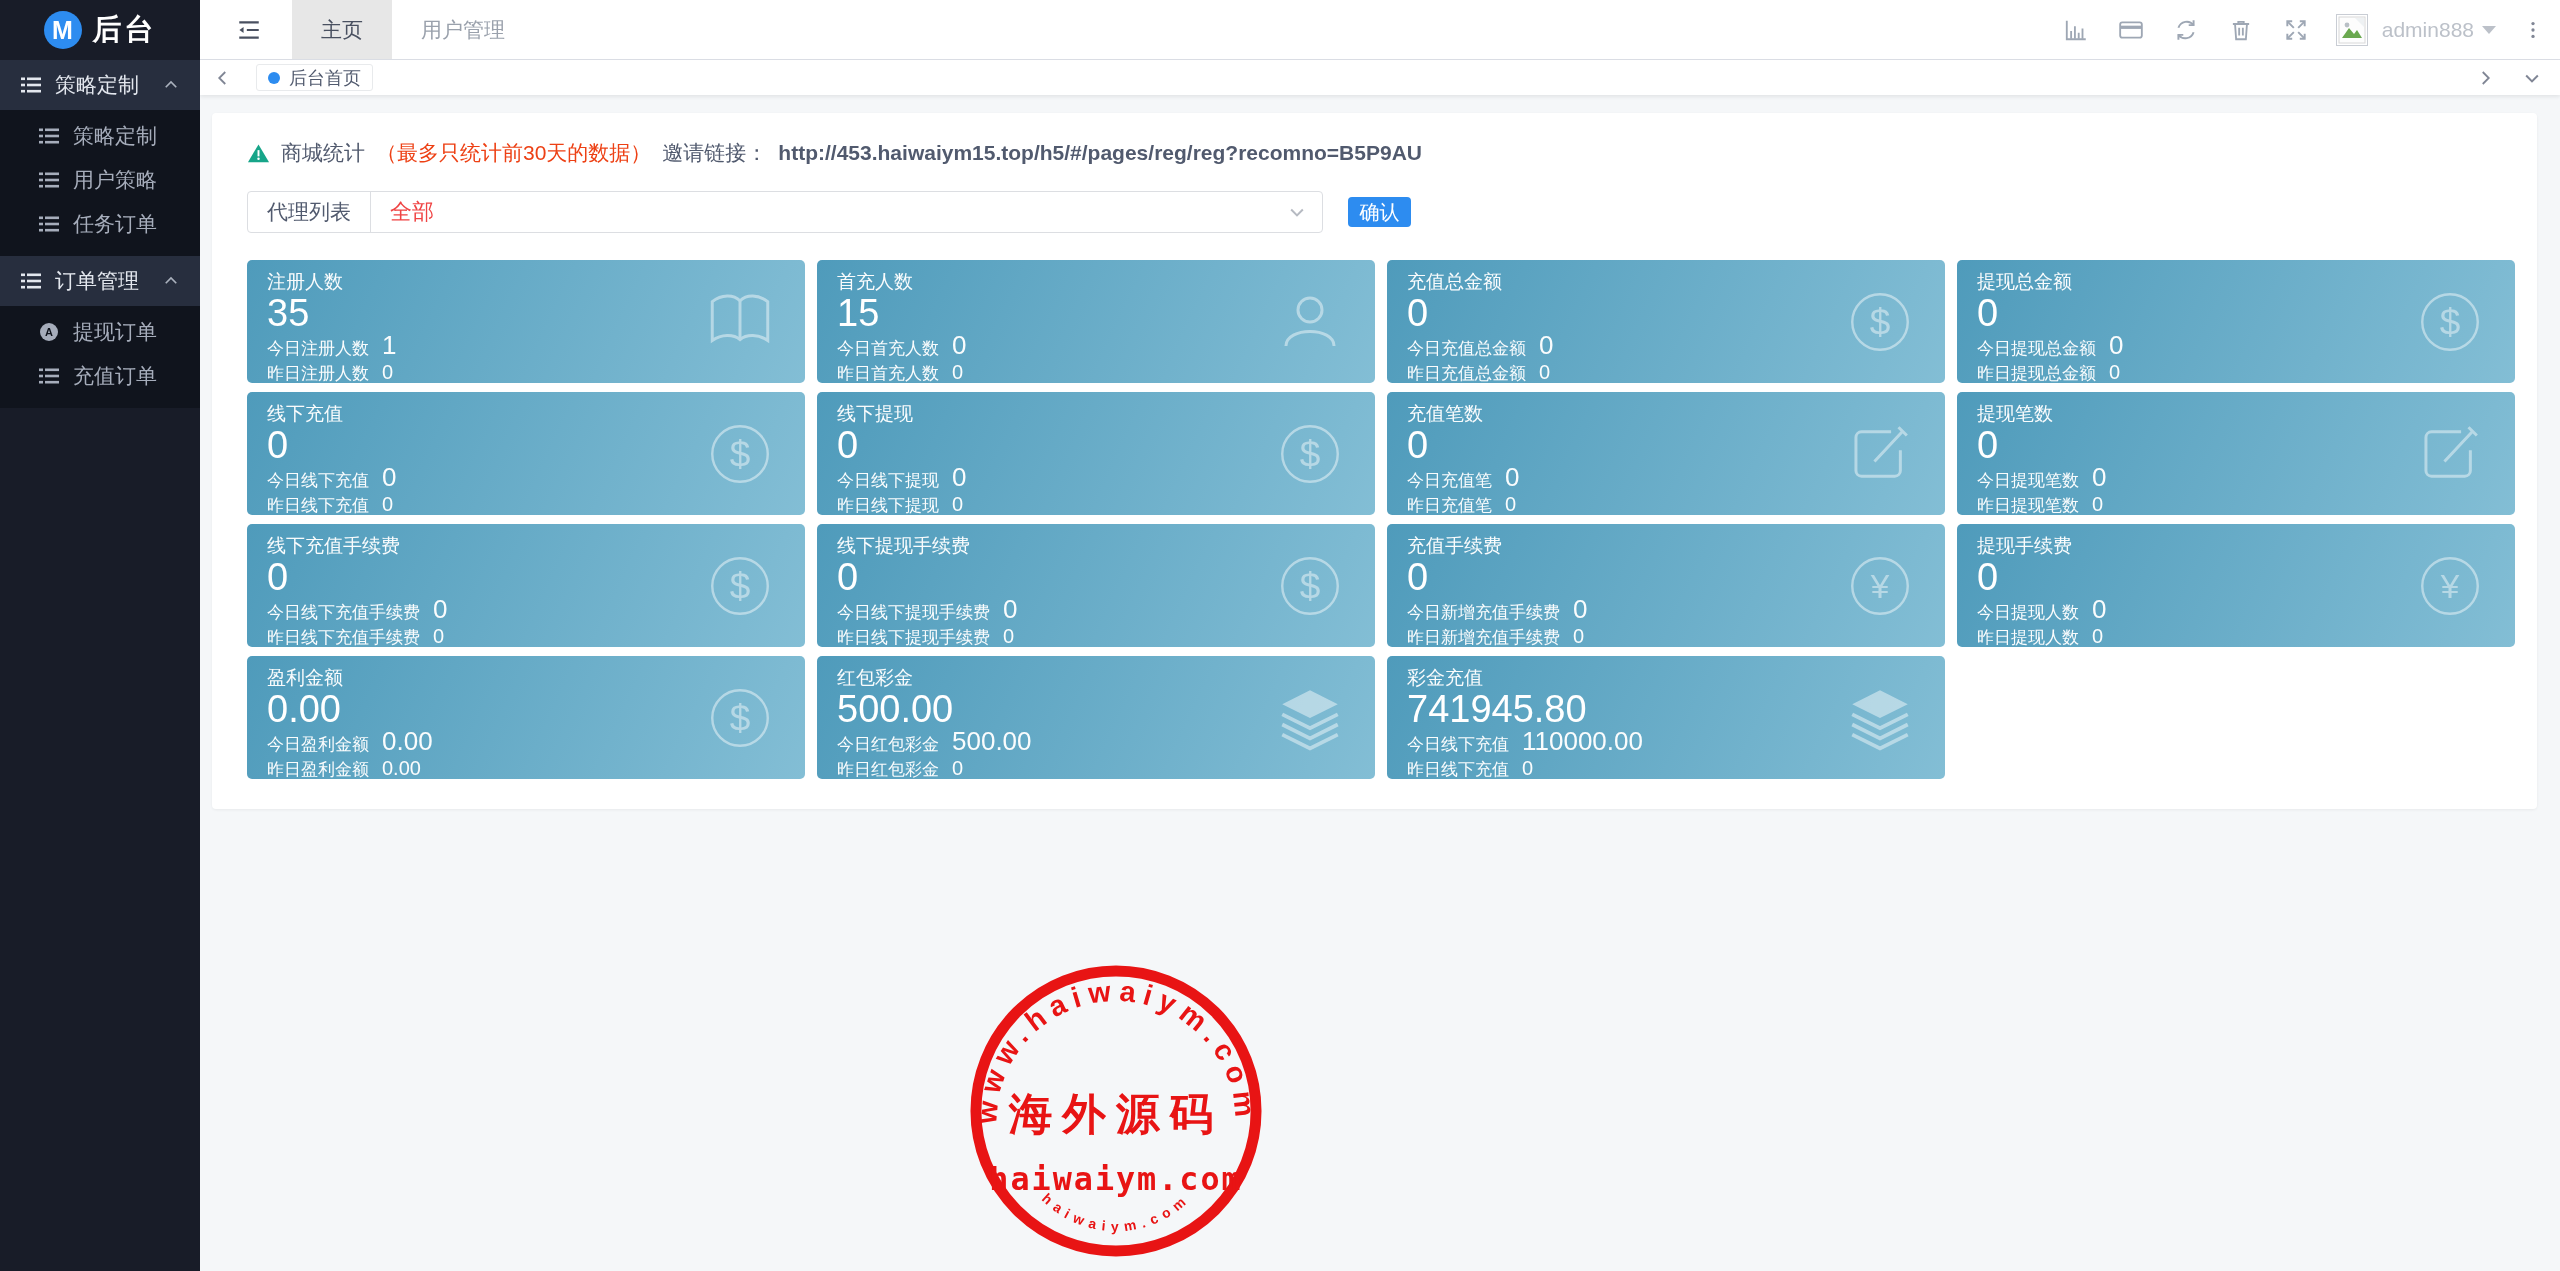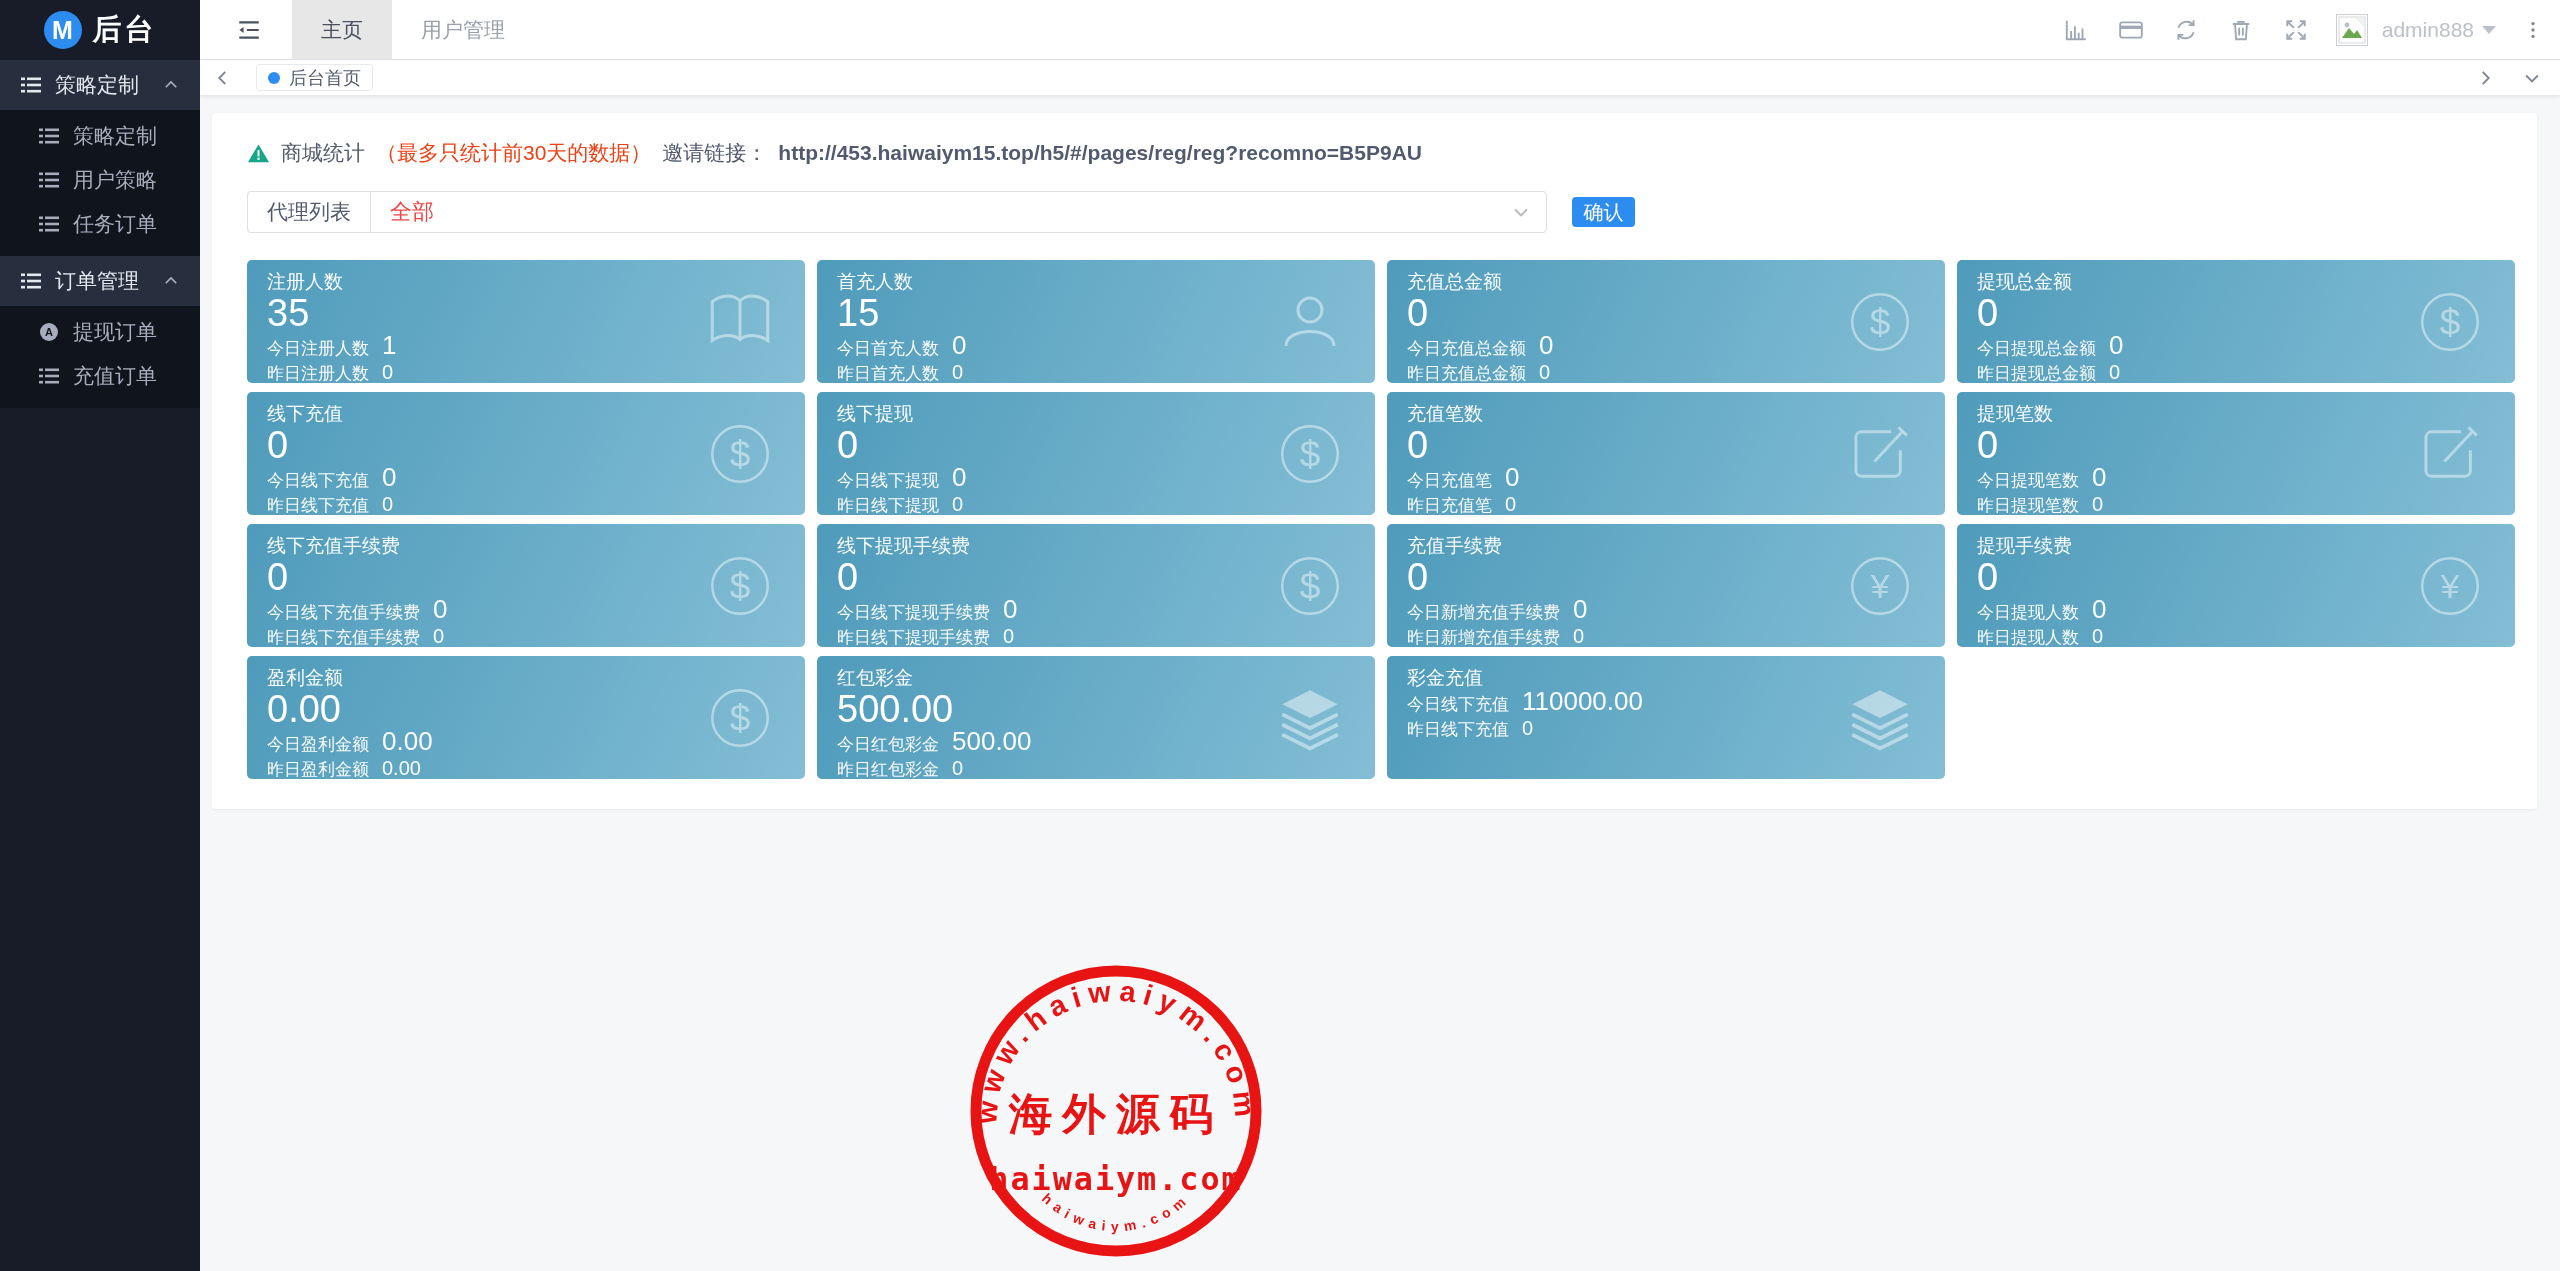--- a/index.html
+++ b/index.html
@@ -39,21 +39,21 @@
   .tags-right { margin-left:auto; display:flex; align-items:center; gap:28px; color:#808695; }
 
   .content { position:absolute; top:96px; bottom:0; left:0; right:0; background:#f5f7f9; padding:17px 23px 0 12px; }
   .panel { background:#fff; border-radius:4px; box-shadow:0 1px 3px rgba(0,0,0,.06); padding:26px 22px 30px 35px; }
 
   .notice { display:flex; align-items:center; gap:11px; font-size:21px; color:#515a6e; }
   .notice .warn { color:#ed4014; }
   .notice .url { font-weight:bold; }
 
   .filter-row { margin-top:24px; display:flex; align-items:center; }
-  .select-group { display:flex; align-items:center; width:1300px; height:42px; border:1px solid #dcdee2; border-radius:4px; background:#fff; }
+  .select-group { display:flex; align-items:center; width:1076px; height:42px; border:1px solid #dcdee2; border-radius:4px; background:#fff; }
   .select-label { padding:0 19px; height:100%; display:flex; align-items:center; border-right:1px solid #dcdee2; font-size:21px; color:#515a6e; }
   .select-value { padding-left:19px; font-size:22px; color:#ef4444; flex:1; cursor:pointer; }
   .select-caret { margin-right:15px; color:#b6bac2; }
   .confirm-btn { margin-left:25px; width:63px; height:30px; background:#2d8cf0; color:#fff; border:none; border-radius:4px; font-size:20px; cursor:pointer; }
 
   .cards { margin-top:27px; display:grid; grid-template-columns:repeat(4,1fr); gap:9px 12px; }
   .card { height:123px; border-radius:5px; background:linear-gradient(115deg,#4f9bbb 0%,#83bed5 100%); color:#fff; position:relative; padding:10px 20px; overflow:hidden; }
   .card-title { font-size:19px; line-height:23px; opacity:.97; }
   .card-value { font-size:38px; line-height:40px; font-weight:400; }
   .card-row { display:flex; align-items:baseline; gap:13px; font-size:17px; line-height:25px; opacity:.97; }
@@ -559,20 +559,21 @@
             </div>
             <span class="card-icon">
               <svg viewBox="0 0 80 80">
                 <path d="M40,10 L70,25 L40,40 L10,25 Z" fill="currentColor"></path>
                 <path d="M10,36 L40,51 L70,36 M10,47 L40,62 L70,47 M10,58 L40,73 L70,58" fill="none" stroke="currentColor" stroke-width="4"></path>
               </svg>
             </span>
           </div>
           <div class="card">
             <div class="card-title">彩金充值</div>
+            <div class="card-value">741945.80</div>
             <div class="card-row">
               <span>今日线下充值</span>
               <span class="v">110000.00</span>
             </div>
             <div class="card-row yest">
               <span>昨日线下充值</span>
               <span class="v">0</span>
             </div>
             <span class="card-icon">
               <svg viewBox="0 0 80 80">

